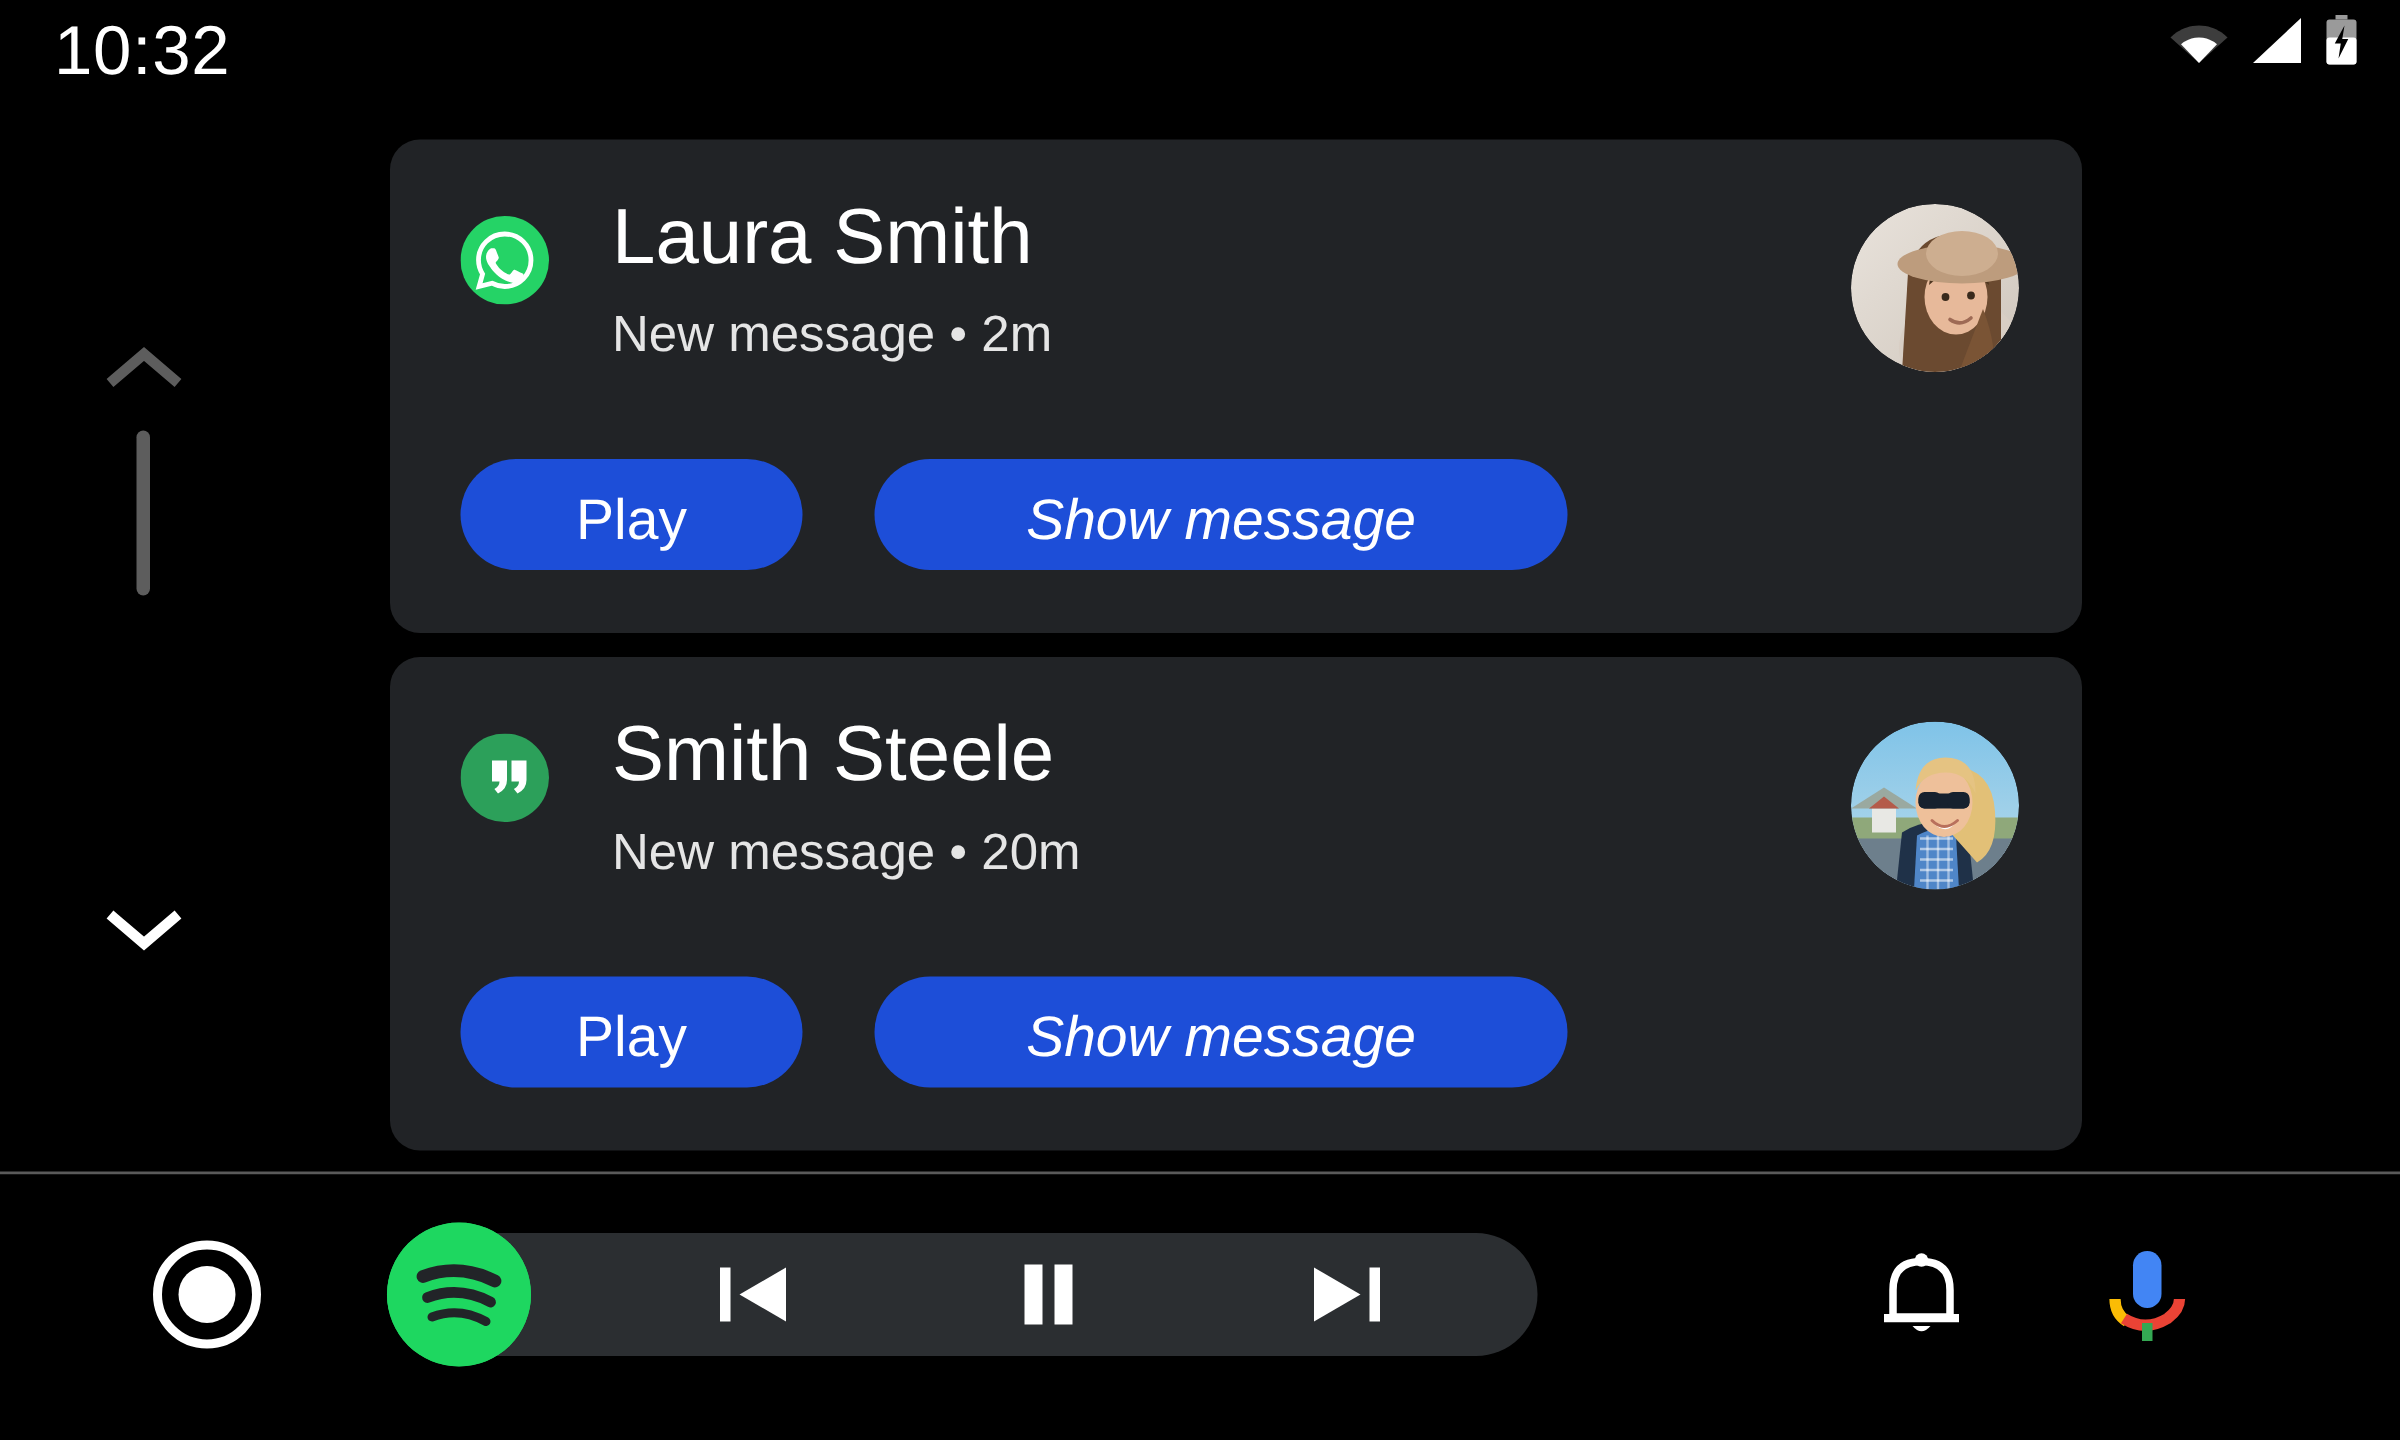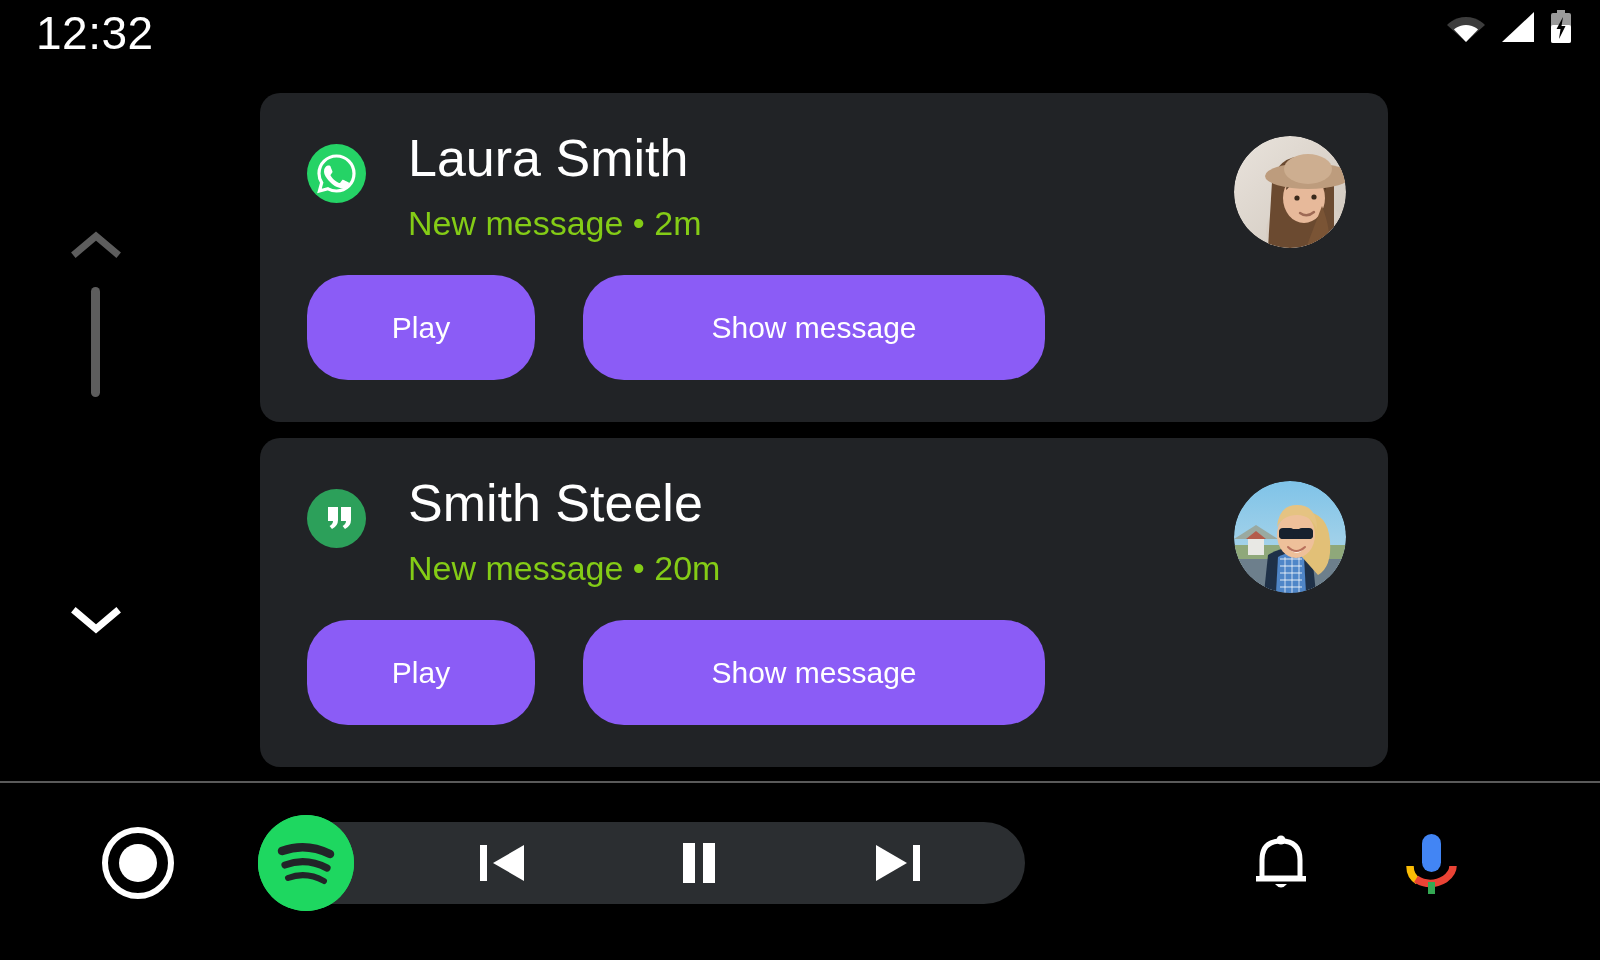--- a/index.html
+++ b/index.html
@@ -111,21 +111,21 @@
     top: 30px;
   }
   .sender {
     font-size: 52px;
     color: #ffffff;
     line-height: 70px;
     white-space: nowrap;
   }
   .subline {
     font-size: 34px;
-    color: #84cc16;
+    color: #e5e5e5;
     line-height: 48px;
     margin-top: 6px;
     white-space: nowrap;
   }
   .avatar {
     position: absolute;
     right: 42px;
     top: 43px;
     width: 112px;
     height: 112px;
@@ -133,34 +133,34 @@
     overflow: hidden;
   }
   .actions {
     position: absolute;
     left: 47px;
     bottom: 42px;
     display: flex;
     gap: 48px;
   }
   .action-btn {
-    height: 105px;
+    height: 74px;
     border: none;
     border-radius: 41px;
-    background: #8b5cf6;
+    background: #1d4ed8;
     color: #ffffff;
-    font-size: 30px;
+    font-size: 38px;
     font-family: "Liberation Sans", sans-serif;
     padding: 0 34px;
     min-width: 228px;
     cursor: pointer;
     line-height: 82px;
     text-align: center;
   }
-  .action-btn.wide { min-width: 462px; }
+  .action-btn.wide { min-width: 462px; font-style: italic; }
 
   
   .nav-divider {
     position: absolute;
     left: 0;
     top: 781px;
     width: 1600px;
     height: 2px;
     background: #5a5a5a;
   }
@@ -227,21 +227,21 @@
     cursor: pointer;
   }
   svg { display: block; }
 </style>
 </head>
 <body>
 
 <div class="screen">
 
   <div class="status-bar">
-    <div class="status-clock">12:32</div>
+    <div class="status-clock">10:32</div>
     <div class="status-icons">
       <span>
         <svg width="40" height="32" viewBox="0 0 40 32">
           <path d="M20 6 C8 6 1 14 1 14 L20 31 L39 14 C39 14 32 6 20 6 Z" fill="#3d3d3d"></path>
           <path d="M20 14 C12.5 14 8 18.5 8 18.5 L20 31 L32 18.5 C32 18.5 27.5 14 20 14 Z" fill="#ffffff"></path>
         </svg>
       </span>
       <span>
         <svg width="36" height="32" viewBox="0 0 36 32">
           <path d="M34 1 L34 31 L2 31 Z" fill="#ffffff"></path>

